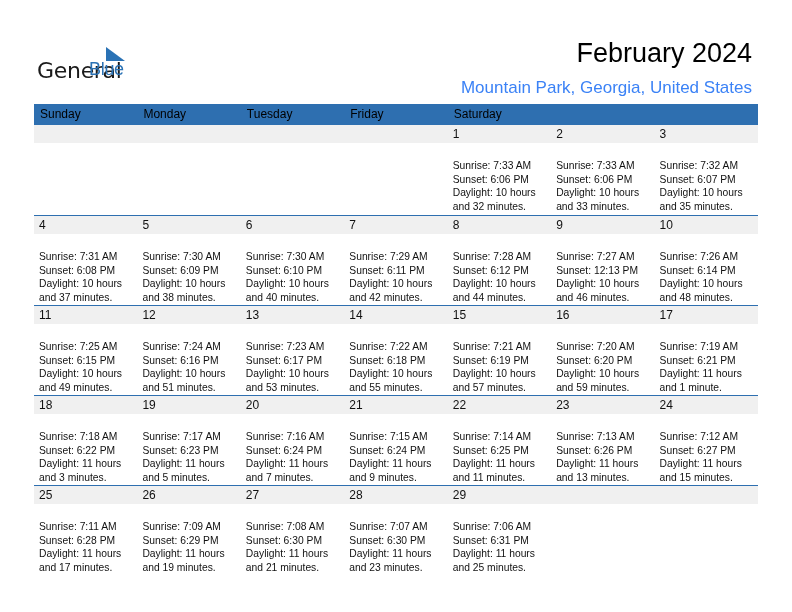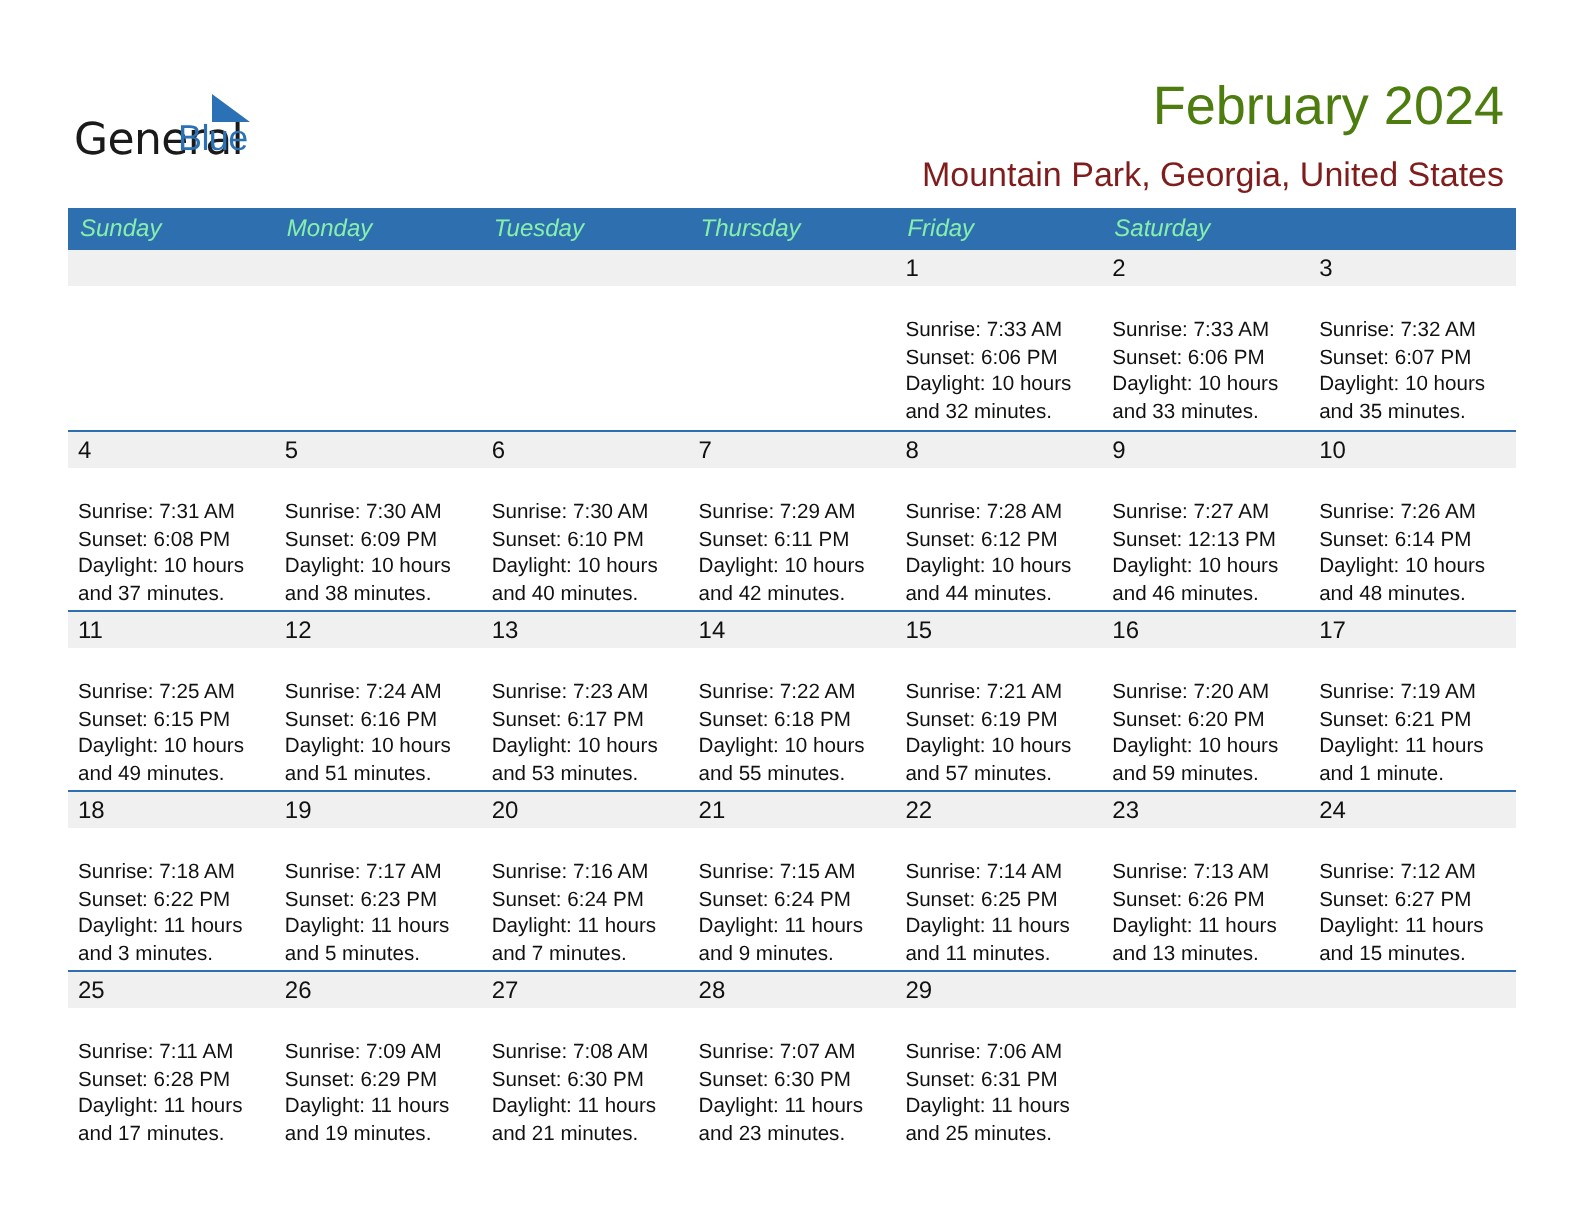--- a/index.html
+++ b/index.html
@@ -1,25 +1,25 @@
 <!DOCTYPE html>
 <html><head>
 <meta charset="utf-8">
 <style>
   * { box-sizing: border-box; margin: 0; padding: 0; }
   body { width: 792px; height: 612px; background: #ffffff; font-family: "Liberation Sans", sans-serif; color: #111; position: relative; overflow: hidden; }
   .logo { position: absolute; left: 37px; top: 42px; width: 100px; height: 40px; }
   .logo .general { position: absolute; left: 0; top: 16px; font-family: "DejaVu Sans", sans-serif; font-size: 22px; color: #1a1a1a; letter-spacing: -0.3px; }
   .logo .blue { position: absolute; left: 52px; top: 17px; font-family: Liberation Sans, sans-serif; font-size: 18px; color: #2a72b5; letter-spacing: -0.3px; }
   .logo .tri { position: absolute; left: 69px; top: 5px; width: 0; height: 0; border-left: 0 solid transparent; border-bottom: 14px solid #2a72b5; border-right: 19px solid transparent; }
-  .title { position: absolute; right: 40px; top: 38px; font-size: 27px; color: #4d7c0f; }
-  .subtitle { position: absolute; right: 40px; top: 78px; font-size: 17px; color: #7f1d1d; }
+  .title { position: absolute; right: 40px; top: 38px; font-size: 27px; color: #000000; }
+  .subtitle { position: absolute; right: 40px; top: 78px; font-size: 17px; color: #3b82f6; }
   .cal { position: absolute; left: 34px; top: 104px; width: 724px; }
   .hdr { display: grid; grid-template-columns: repeat(7, 1fr); background: #2e6fb0; height: 21px; }
-  .hdr div { color: #86efac; font-size: 12px; line-height: 21px; padding-left: 6px; font-style: italic; }
+  .hdr div { color: #000000; font-size: 12px; line-height: 21px; padding-left: 6px; }
   .week { display: grid; grid-template-columns: repeat(7, 1fr); height: 90px; border-top: 1px solid #2e6fb0; }
   .week.first { border-top: none; height: 90px; }
   .cell { position: relative; }
   .cell .num { height: 18px; background: #f0f0f0; font-size: 12px; line-height: 18px; padding-left: 5px; }
   .cell .info { font-size: 10.3px; line-height: 13.5px; padding-left: 5px; padding-top: 16px; }
   .cell.empty .num { background: #f0f0f0; }
 </style>
 </head>
 <body>
 
@@ -30,21 +30,20 @@
 </div>
 
 <div class="title">February 2024</div>
 <div class="subtitle">Mountain Park, Georgia, United States</div>
 
 <div class="cal">
   <div class="hdr">
     <div>Sunday</div>
     <div>Monday</div>
     <div>Tuesday</div>
-    <div>Thursday</div>
     <div>Friday</div>
     <div>Saturday</div>
   </div>
   <div id="weeks">
       <div class="week first">
         <div class="cell empty">
           <div class="num"></div>
         </div>
         <div class="cell empty">
           <div class="num"></div>

